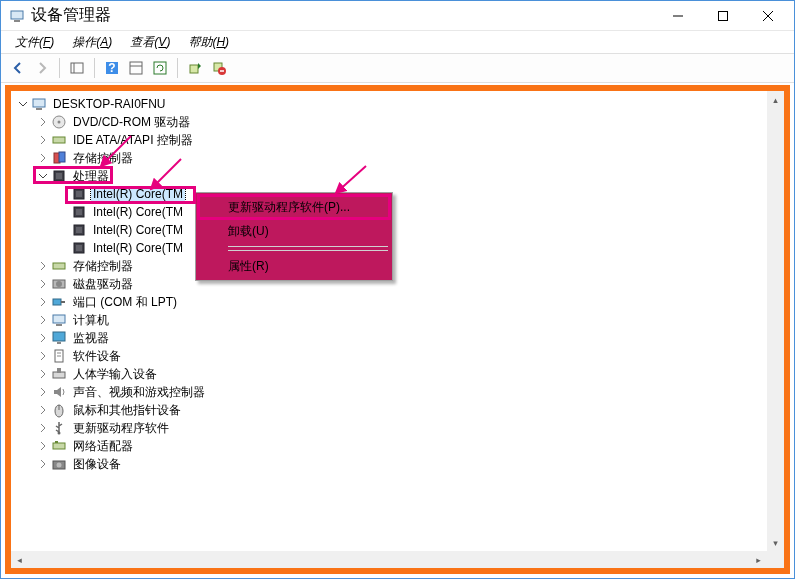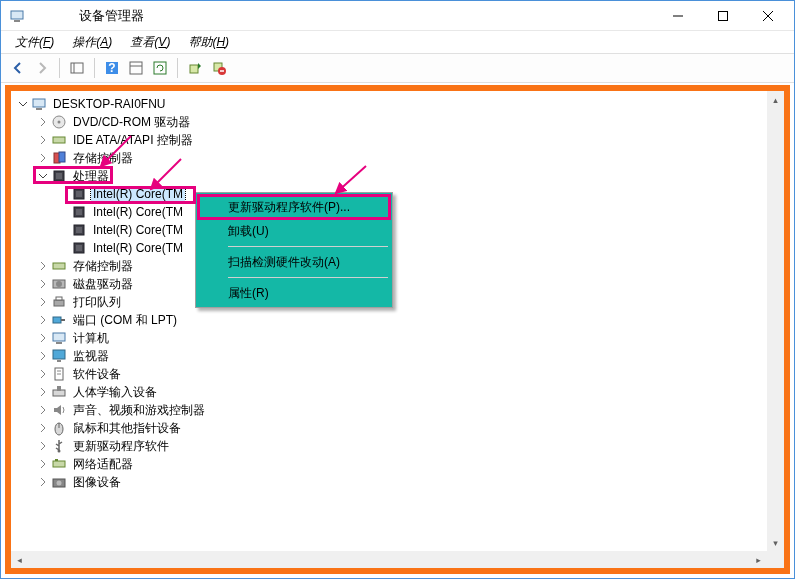--- a/index.html
+++ b/index.html
@@ -1,38 +1,38 @@
 <!DOCTYPE html>
 <html><head>
   <meta charset="utf-8">
   <style>
     * { margin: 0; padding: 0; box-sizing: border-box; font-family: "Microsoft YaHei", "Segoe UI", sans-serif; font-size: 12px; }
     body { background: #fff; width: 795px; height: 579px; border: 1px solid #4a90d9; position: relative; overflow: hidden; }
     .titlebar { height: 30px; display: flex; align-items: center; padding: 0 4px 0 8px; background: #fff; border-bottom: 1px solid #e8e8e8; }
     .titlebar .app-icon { width: 16px; height: 16px; margin-right: 6px; display: flex; align-items: center; justify-content: center; }
-    .titlebar .title { flex: 1; font-size: 13px; margin-left: 48px; }
+    .titlebar .title { flex: 1; font-size: 16px; }
     .win-controls { display: flex; }
     .win-btn { width: 45px; height: 28px; display: flex; align-items: center; justify-content: center; cursor: default; }
     .menubar { height: 22px; display: flex; align-items: center; padding: 0 6px; gap: 2px; }
     .menu-item { padding: 2px 8px; cursor: default; font-style: italic; }
     .menu-item .ul { text-decoration: underline; }
     .toolbar { height: 30px; border-top: 1px solid #e0e0e0; border-bottom: 1px solid #e0e0e0; display: flex; align-items: center; padding: 0 6px; gap: 2px; background: #fdfdfd; }
     .tool-btn { width: 22px; height: 22px; display: flex; align-items: center; justify-content: center; cursor: default; border: 1px solid transparent; }
     .tool-sep { width: 1px; height: 20px; background: #d0d0d0; margin: 0 4px; }
     .tree-container { position: absolute; top: 84px; left: 4px; right: 4px; bottom: 4px; border: 6px solid #f97316; background: #fff; overflow: hidden; }
     .tree { padding: 4px 0; }
     .tree-row { display: flex; align-items: center; height: 18px; white-space: nowrap; cursor: default; }
     .tree-row.selected .label-text { background: #cce8ff; outline: 1px dotted #000; }
     .expando { width: 16px; height: 16px; display: flex; align-items: center; justify-content: center; color: #6d6d6d; flex-shrink: 0; }
     .expando.none { visibility: hidden; }
     .node-icon { width: 16px; height: 16px; margin-right: 4px; flex-shrink: 0; display: flex; align-items: center; justify-content: center; }
     .label-text { padding: 0 2px; }
     .highlight-box { position: absolute; border: 3px solid #e6007e; pointer-events: none; z-index: 50; }
     .arrow-annot { position: absolute; pointer-events: none; z-index: 49; }
-    .context-menu { position: absolute; left: 194px; top: 191px; width: 198px; background: #14b8a6; border: 1px solid #a0a0a0; box-shadow: 3px 3px 3px rgba(0,0,0,.3); z-index: 40; padding: 2px; }
+    .context-menu { position: absolute; left: 194px; top: 191px; width: 198px; background: #be185d; border: 1px solid #a0a0a0; box-shadow: 3px 3px 3px rgba(0,0,0,.3); z-index: 40; padding: 2px; }
     .ctx-item { height: 24px; display: flex; align-items: center; padding: 0 20px 0 30px; cursor: default; }
     .ctx-sep { height: 1px; background: #d0d0d0; margin: 3px 2px 3px 30px; }
     .scrollbar-v { position: absolute; right: 0; top: 0; bottom: 17px; width: 17px; background: #f0f0f0; }
     .scroll-arrow { width: 17px; height: 17px; display: flex; align-items: center; justify-content: center; background: #f0f0f0; font-size: 9px; color: #606060; }
     .scrollbar-h { position: absolute; left: 0; right: 17px; bottom: 0; height: 17px; background: #f0f0f0; display: flex; justify-content: space-between; }
     .scroll-corner { position: absolute; right: 0; bottom: 0; width: 17px; height: 17px; background: #f0f0f0; }
     svg { display: block; }
   </style>
 </head>
 <body>
@@ -265,34 +265,20 @@
         </span>
       <span class="node-icon">
           <svg width="16" height="16">
             <rect x="2" y="4" width="12" height="8" fill="#b8b8b8" stroke="#666"></rect>
             <circle cx="8" cy="8" r="3" fill="#888"></circle>
           </svg>
         </span>
       <span class="label-text">磁盘驱动器</span>
     </div>
 
-    <div class="tree-row" style="padding-left:24px">
-      <span class="expando">
-          <svg width="10" height="10">
-            <path d="M3 1 L7 5 L3 9" fill="none" stroke="#808080"></path>
-          </svg>
-        </span>
-      <span class="node-icon">
-          <svg width="16" height="16">
-            <rect x="3" y="6" width="10" height="6" fill="#a8a8a8" stroke="#666"></rect>
-            <rect x="5" y="3" width="6" height="3" fill="#fff" stroke="#666"></rect>
-          </svg>
-        </span>
-      <span class="label-text">打印队列</span>
-    </div>
 
     <div class="tree-row" style="padding-left:24px">
       <span class="expando">
           <svg width="10" height="10">
             <path d="M3 1 L7 5 L3 9" fill="none" stroke="#808080"></path>
           </svg>
         </span>
       <span class="node-icon">
           <svg width="16" height="16">
             <rect x="2" y="5" width="8" height="6" fill="#50a8d8" stroke="#306888"></rect>
@@ -453,23 +439,20 @@
 </div>
 
 <div class="context-menu">
   <div class="ctx-item">
       <span>更新驱动程序软件(P)...</span>
     </div>
   <div class="ctx-item">
       <span>卸载(U)</span>
     </div>
   <div class="ctx-sep"></div>
-  <div class="ctx-item">
-      <span>扫描检测硬件改动(A)</span>
-    </div>
   <div class="ctx-sep"></div>
   <div class="ctx-item">
       <span>属性(R)</span>
     </div>
 </div>
 
 <div class="highlight-box" style="left:32px; top:165px; width:80px; height:18px;"></div>
 <div class="highlight-box" style="left:64px; top:185px; width:131px; height:18px;"></div>
 <div class="highlight-box" style="left:196px; top:193px; width:194px; height:26px;"></div>
 

